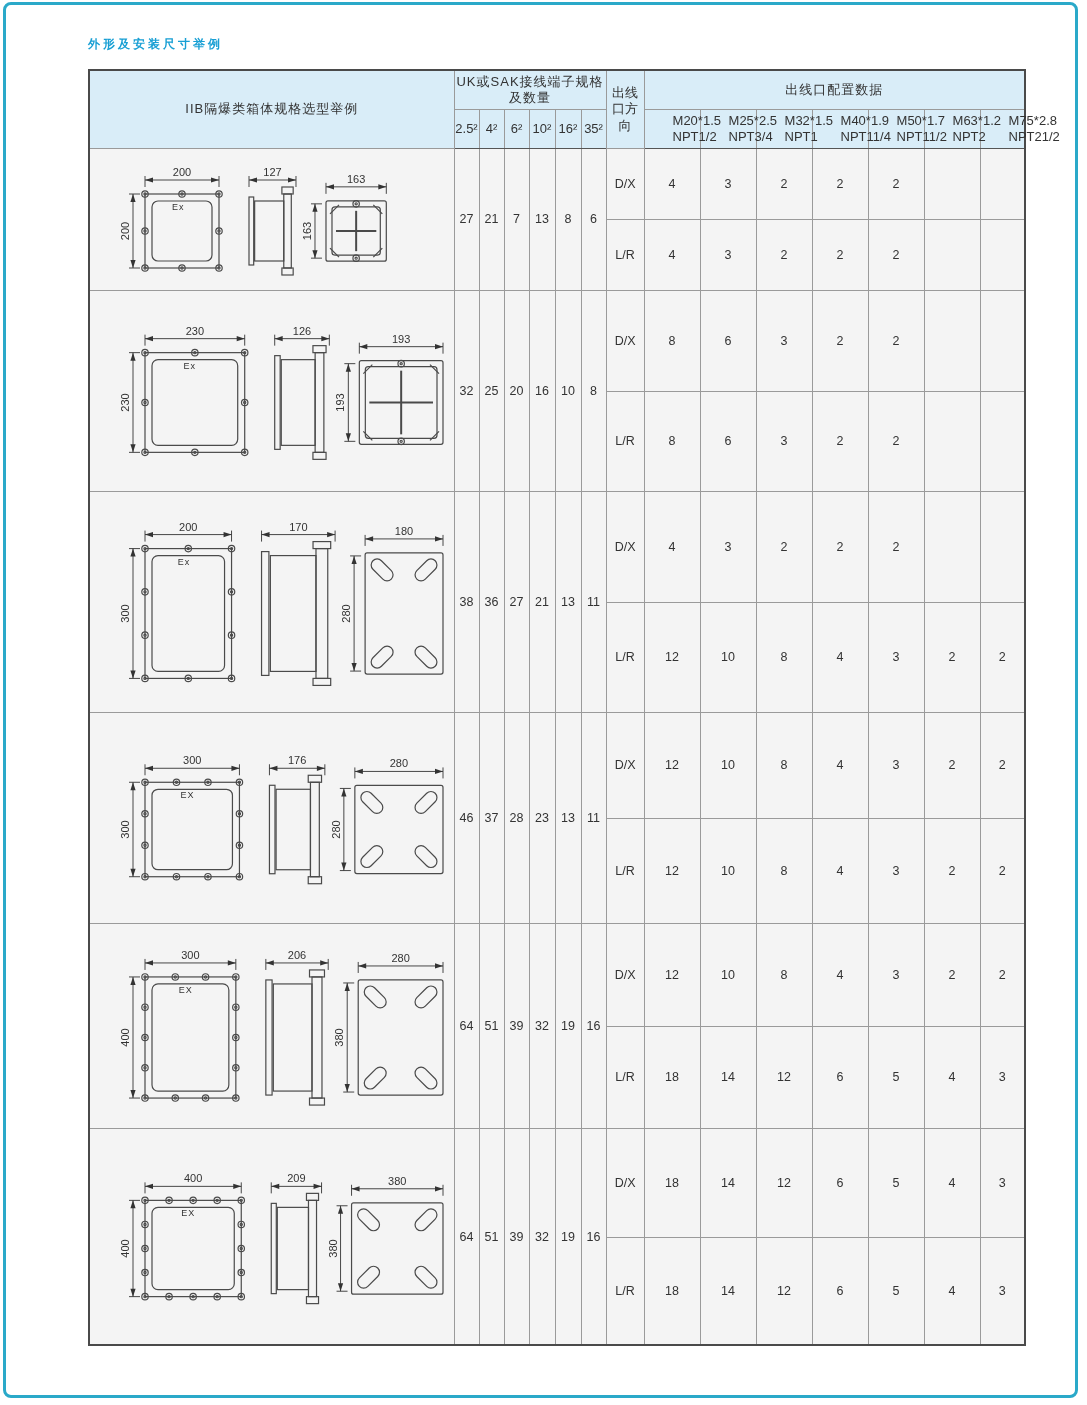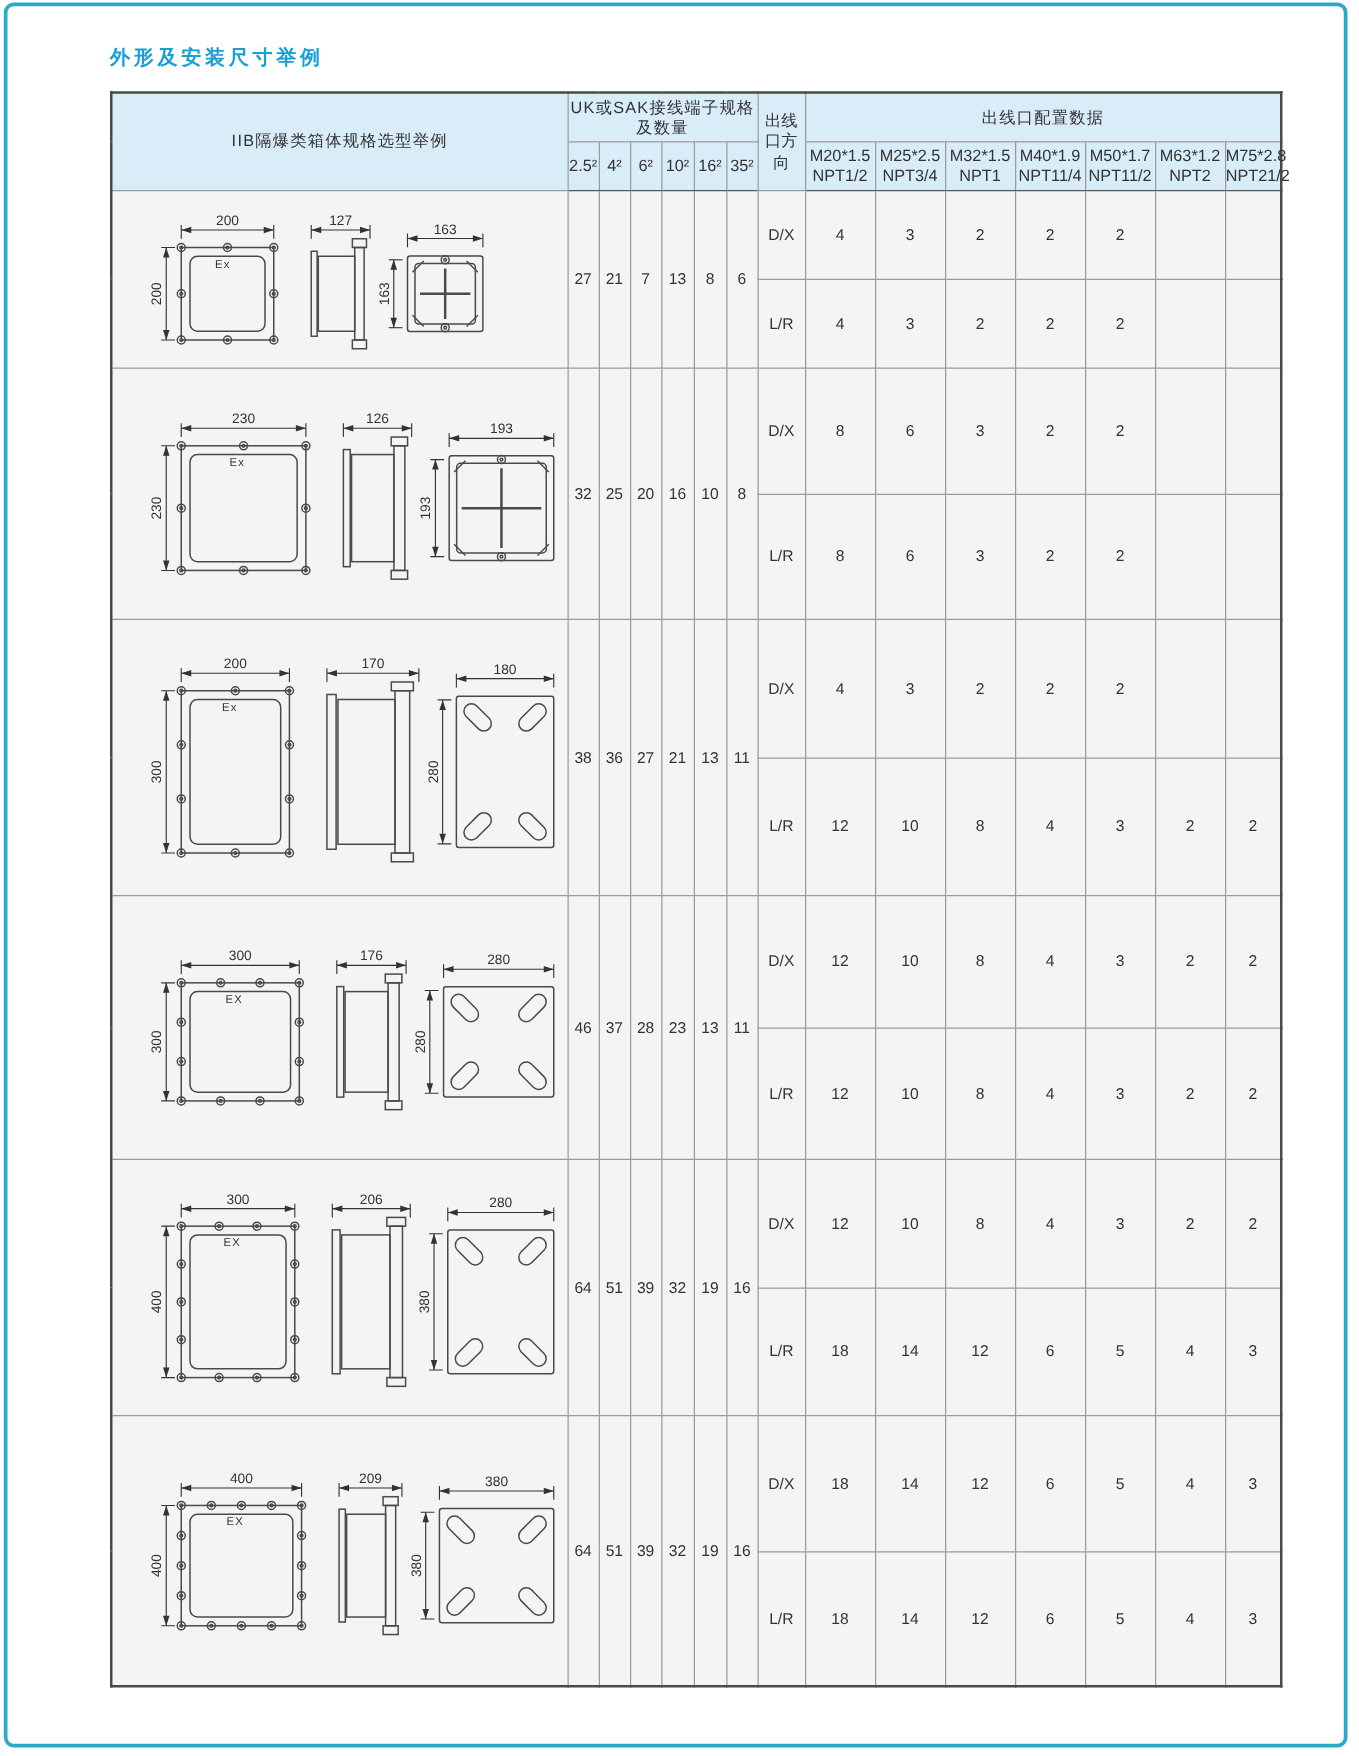--- a/index.html
+++ b/index.html
@@ -7,38 +7,38 @@
     width:1087px; height:1405px; background:#ffffff; position:relative;
     font-family:"Liberation Sans","DejaVu Sans",sans-serif; color:#333;
     overflow:hidden;
   }
   .frame {
     position:absolute; left:3px; top:2px; right:9px; bottom:7px;
     border:3px solid #2aa9c9; border-radius:8px; pointer-events:none;
   }
   .content { position:absolute; left:88px; top:36px; width:936px; }
   h1.title {
-    color:#189fd4; font-size:16px; font-weight:bold; letter-spacing:3px;
+    color:#189fd4; font-size:12px; font-weight:bold; letter-spacing:3px;
     margin:0 0 16px 0;
   }
   table.spec {
     border-collapse:collapse; width:936px; table-layout:fixed;
     border:2px solid #4a4a4a;
   }
   .spec th, .spec td {
     border:1px solid #9a9a9a; font-weight:normal; color:#333;
     padding:0; text-align:center; vertical-align:middle;
   }
   .spec thead th { background:#d9edf8; font-size:13px; line-height:1.25; }
   .spec thead tr:last-child th { border-bottom:1.5px solid #555; }
   th.box-h { font-size:15px; letter-spacing:1px; }
   th.grp { font-size:13.5px; letter-spacing:1px; }
   th.dir-h { font-size:13px; line-height:1.2; padding:14px 5px; }
   th.sub { font-size:13px; }
-  th.msub { font-size:12.5px; line-height:1.25; }
+  th.msub { font-size:12.5px; line-height:1.25;padding-left:28px; }
   .spec tbody td { background:#f4f4f4; font-size:12.5px; }
   .spec tbody tr.rowstart td { border-top:1.5px solid #555; }
   td.drawing { background:#f4f4f4; }
   td.drawing svg { display:block; margin:0 auto; }
   
   .dl   { fill:none; stroke:#4a4a4a; stroke-width:1.2; }
   .dlt  { fill:none; stroke:#4a4a4a; stroke-width:2;   }
   .dim  { stroke:#333; stroke-width:0.9; fill:none; }
   .dimf { fill:#333; stroke:none; }
   .dimtxt { font:11px "Liberation Sans",sans-serif; fill:#333; }

